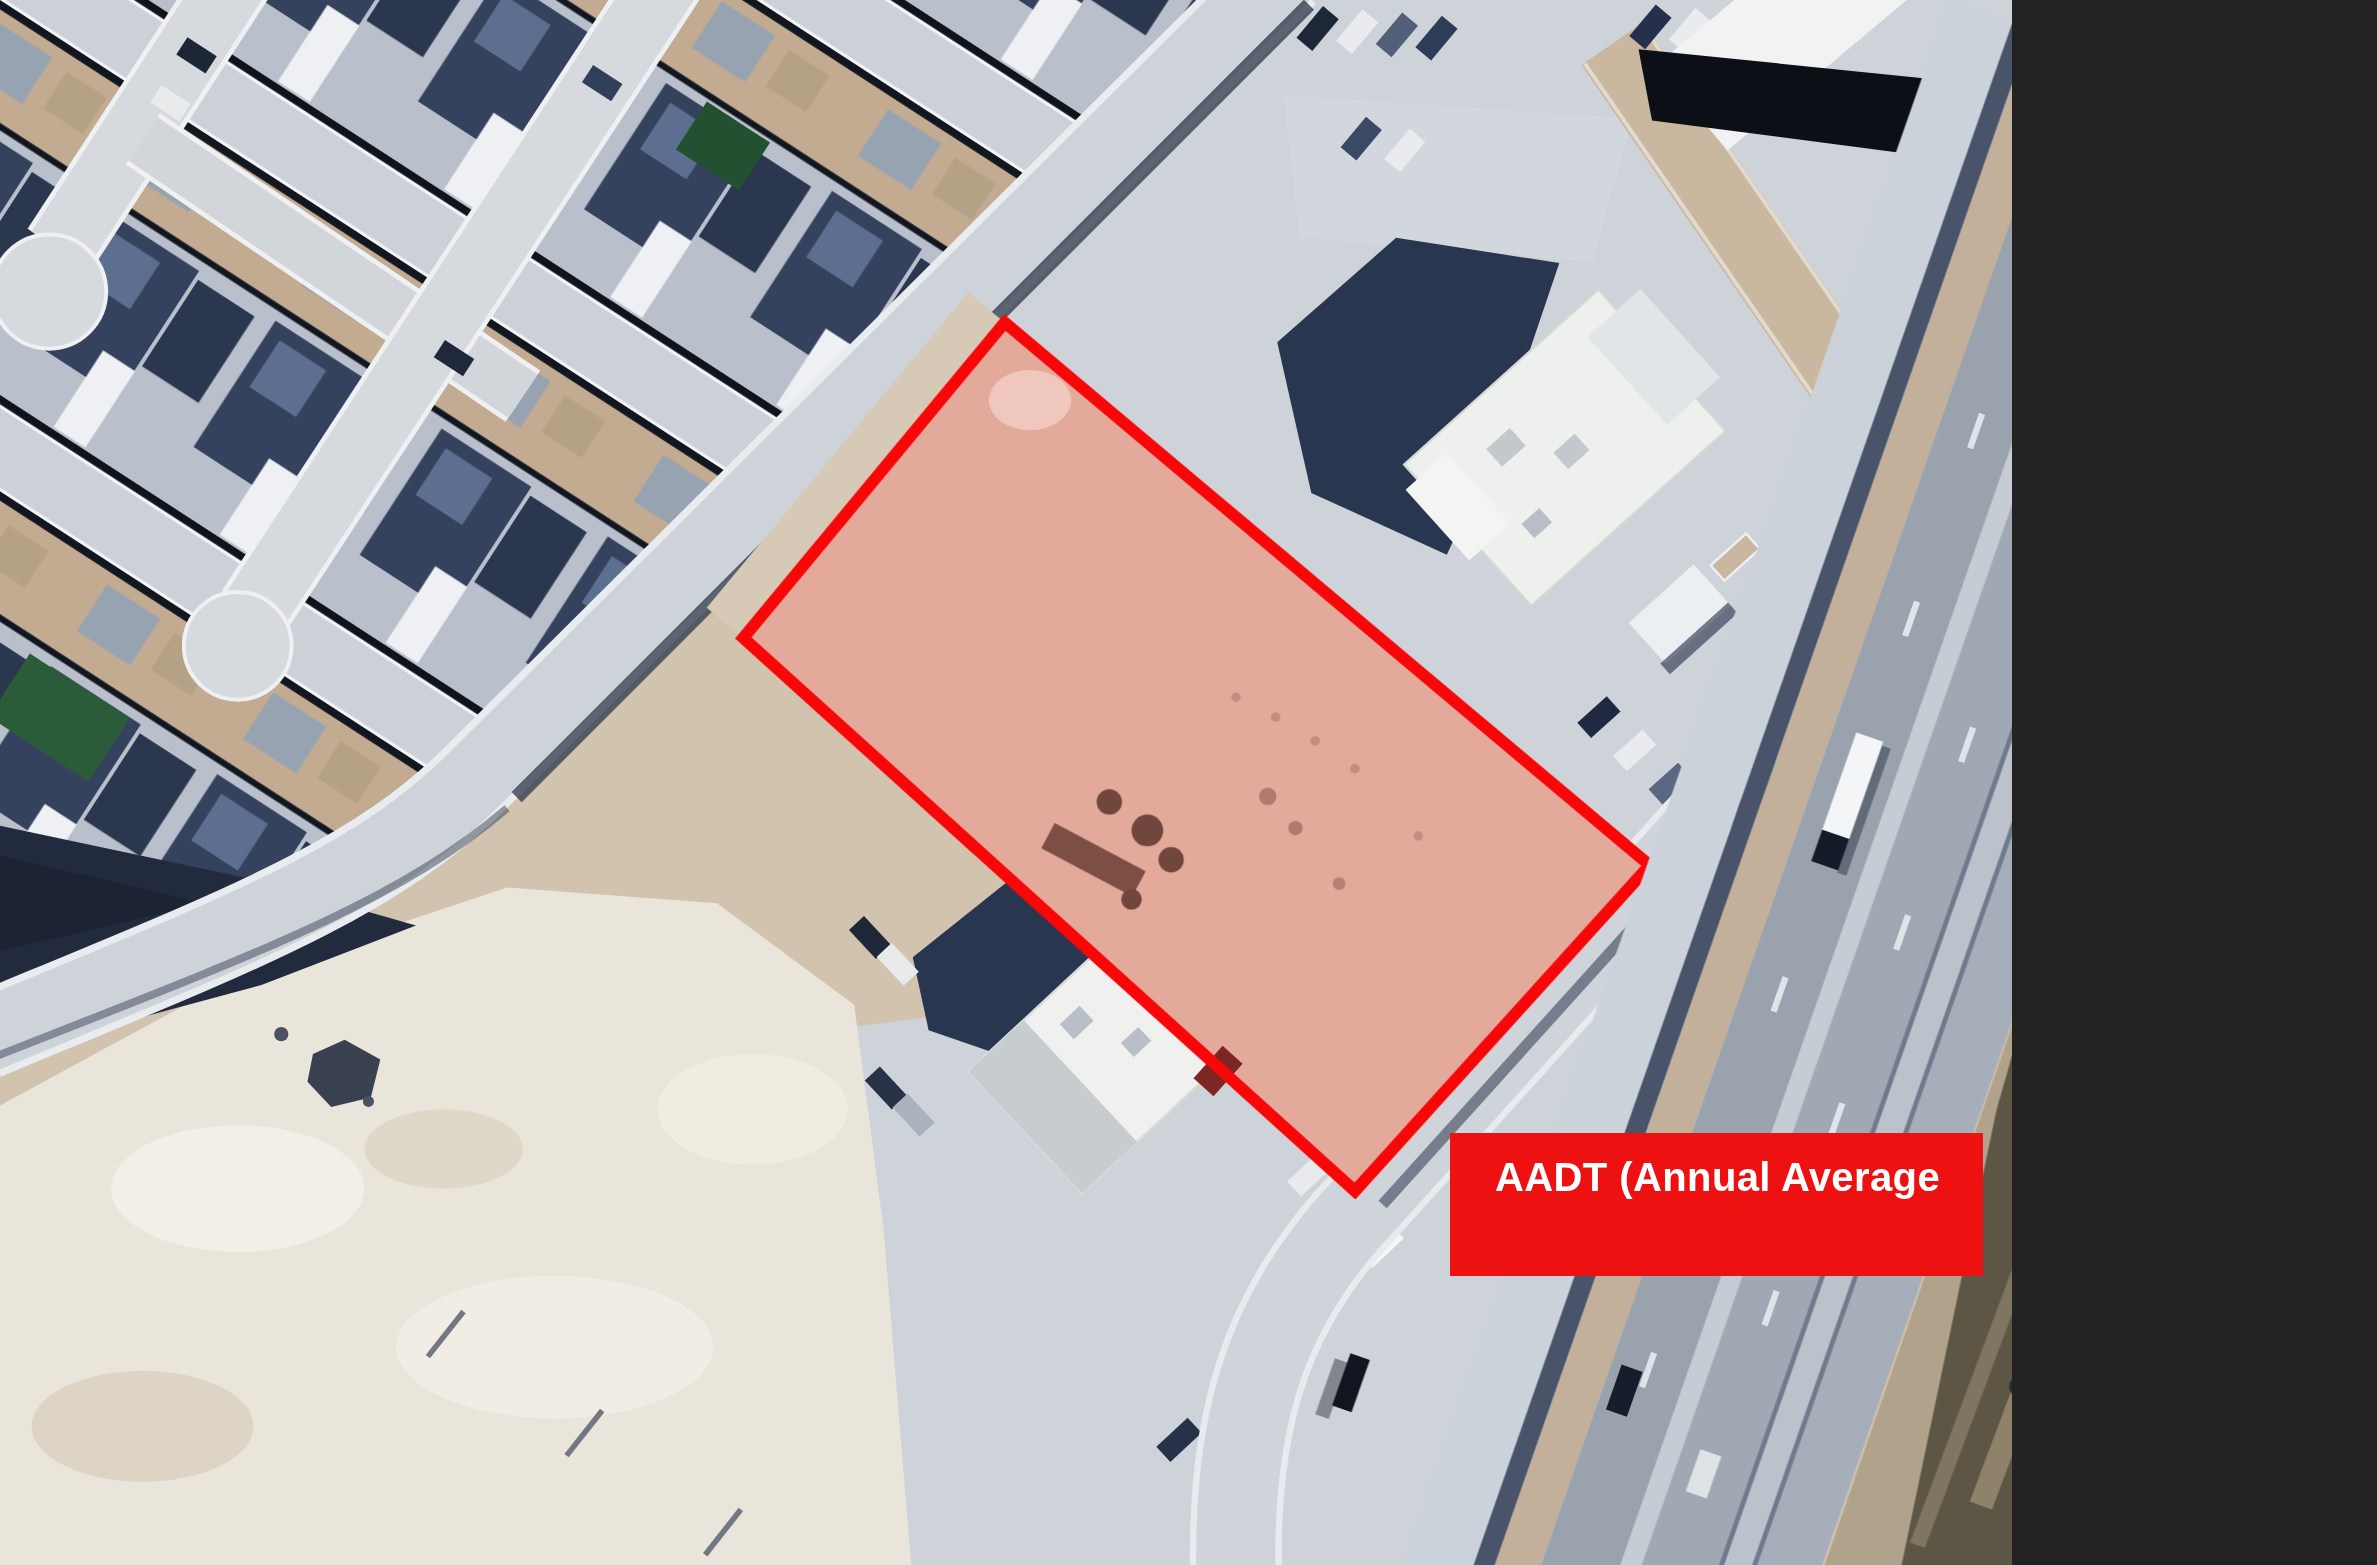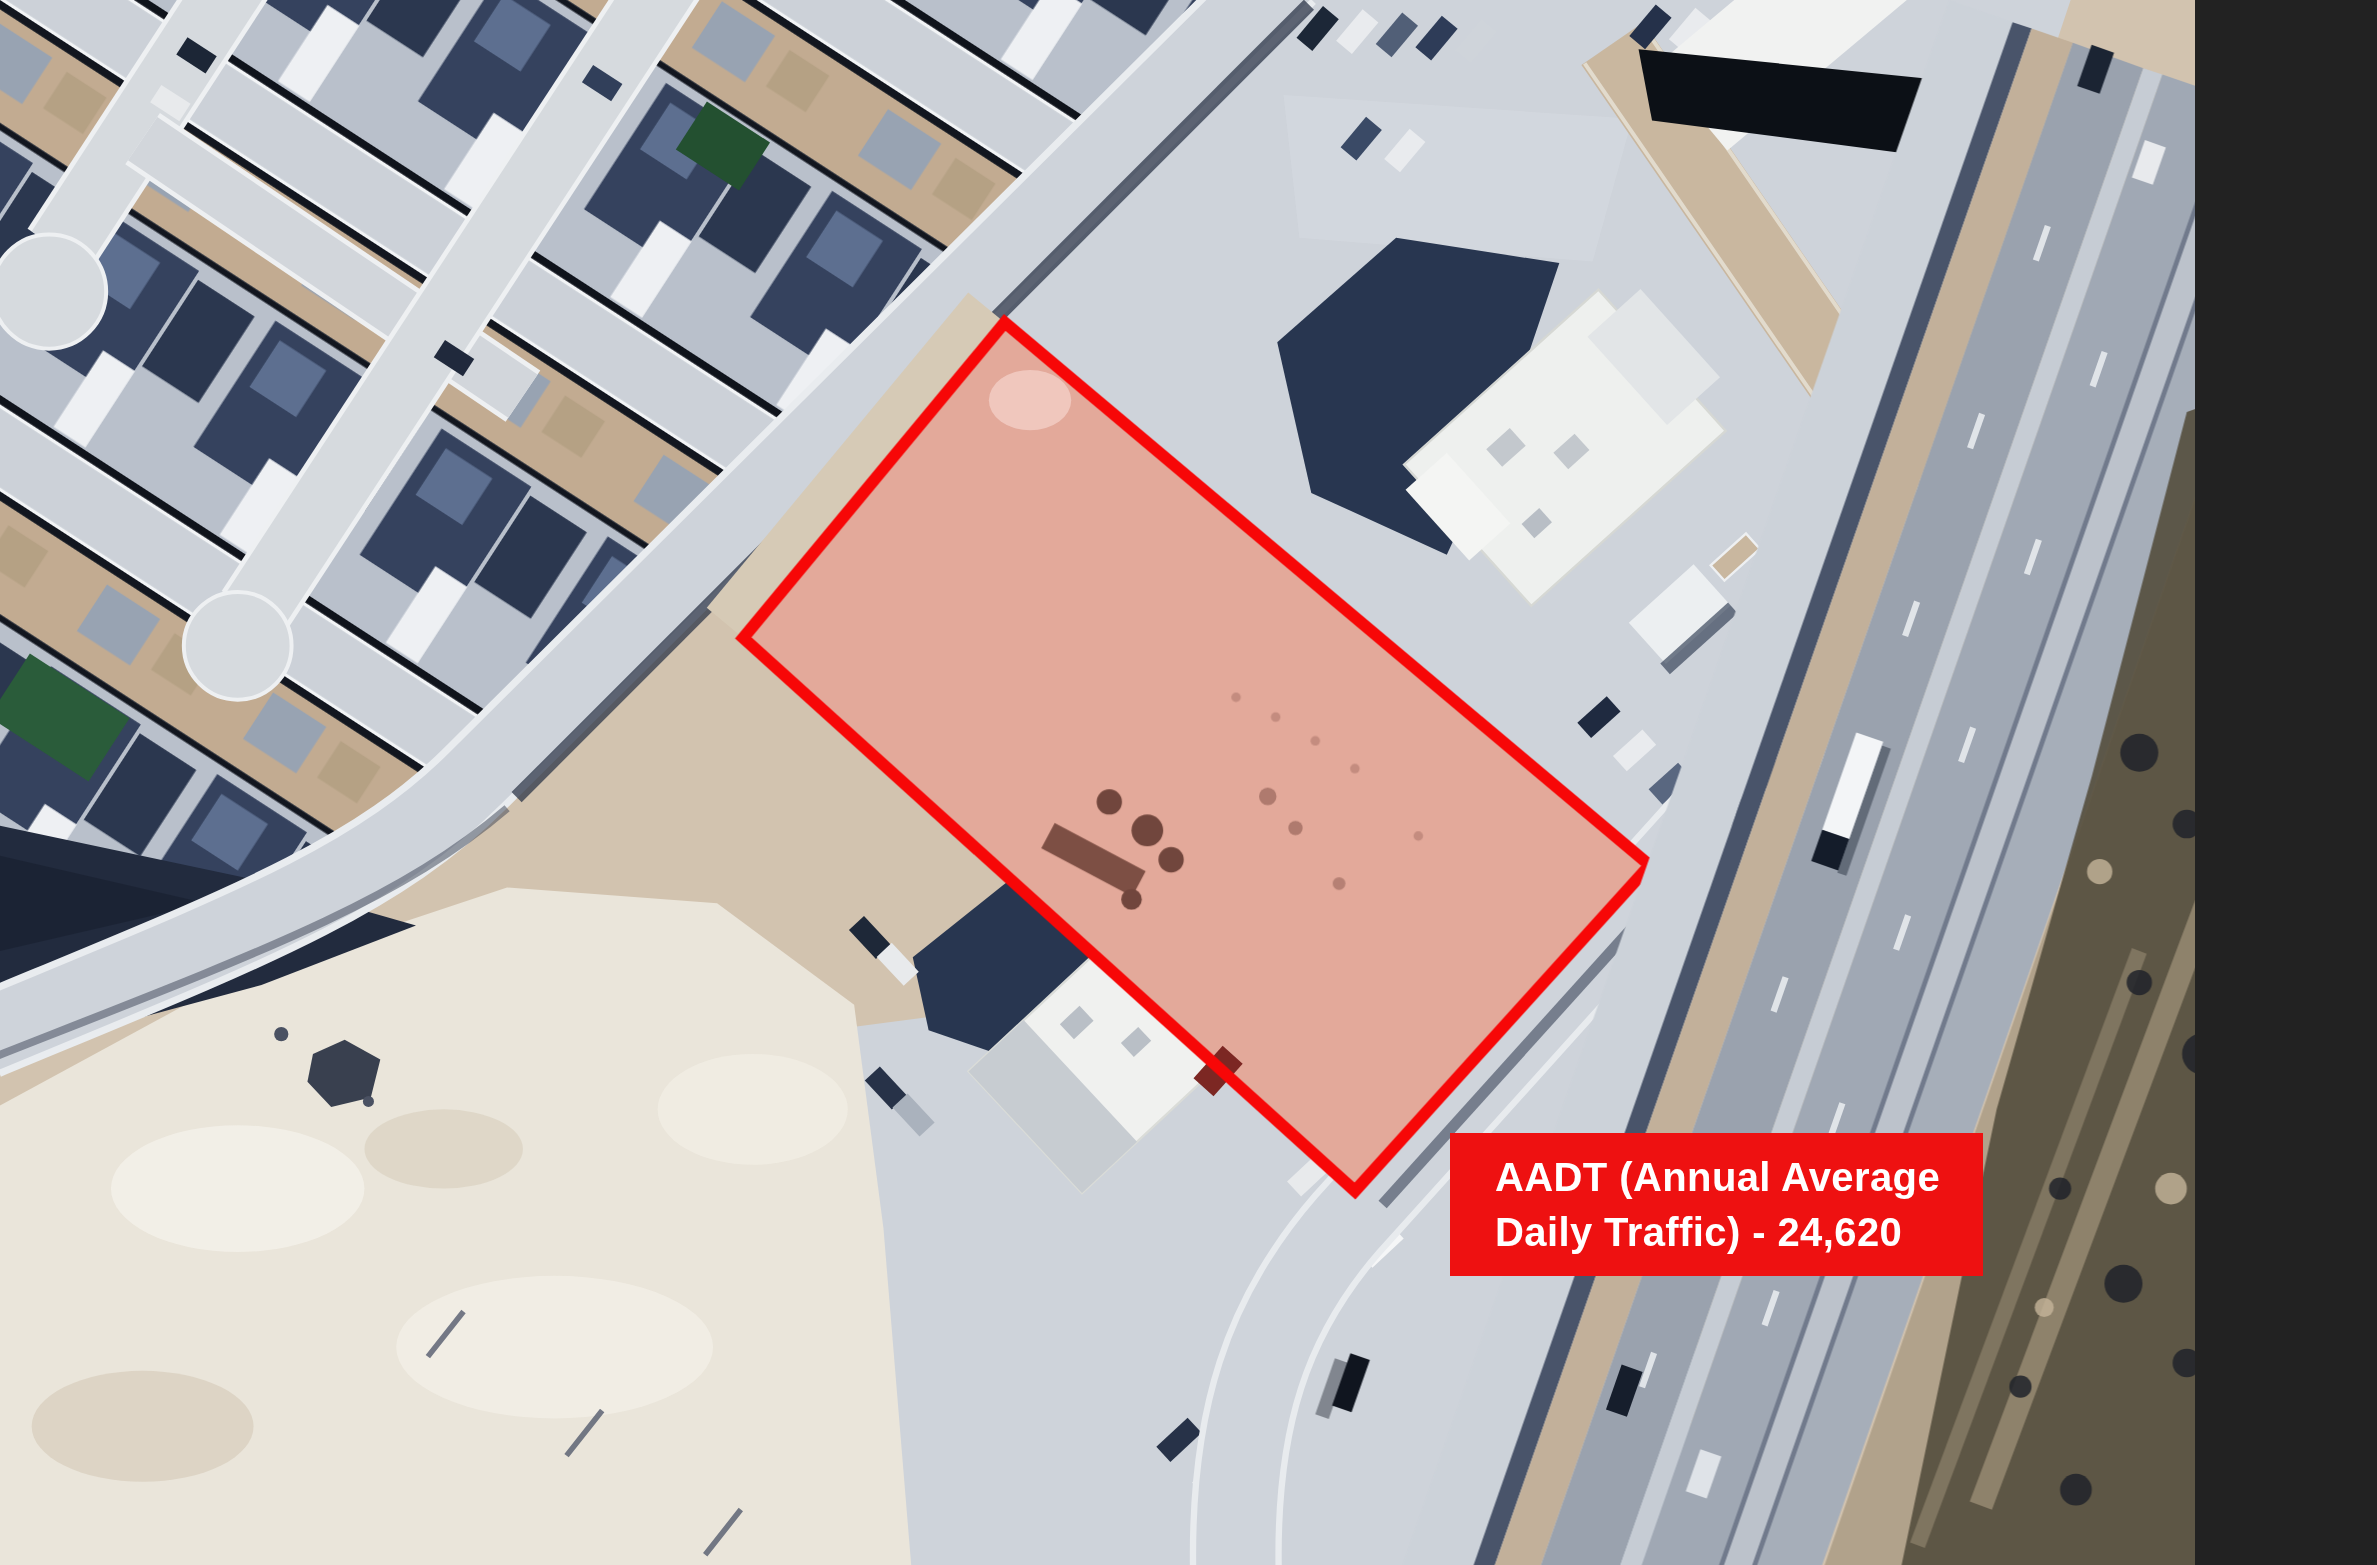--- a/index.html
+++ b/index.html
@@ -1,16 +1,16 @@
 <!DOCTYPE html>
 <html style="font-size:12.7px"><head>
 <meta charset="utf-8">
 <style>
   html,body{margin:0;padding:0;background:#222;}
-  #stage{position:relative;width:2195px;height:1565px;overflow:hidden;
+  #stage{position:relative;width:2012px;height:1565px;overflow:hidden;
          font-family:"Liberation Sans","DejaVu Sans",sans-serif;}
   #scene{position:absolute;left:0;top:0;width:2377px;height:1565px;display:block;}
   .parcel-fill{fill:rgba(250,95,92,0.32);}
   .parcel-outline{fill:none;stroke:#f70707;stroke-width:15;stroke-linejoin:miter;}
   .aadt-label{position:absolute;left:1450px;top:1133px;width:533px;height:143px;
               background:#ee1111;color:#ffffff;box-sizing:border-box;
               padding:17.4px 0 0 45px;font-size:40px;line-height:55px;font-weight:bold;
               letter-spacing:0.4px;white-space:nowrap;}
 </style>
 </head>
@@ -270,16 +270,15 @@
           <circle cx="2740" cy="1500" r="20"></circle>
       <circle cx="2900" cy="1750" r="14"></circle>
           <circle cx="2580" cy="1650" r="12"></circle>
       <circle cx="2960" cy="1150" r="16"></circle>
     </g>
   </g>
 </svg>
 
 <div class="aadt-label">
   <div>AADT (Annual Average</div>
-  <div>Daily Traffic) - 24,620</div>
 </div>
 </div>
 
 
 </body></html>

